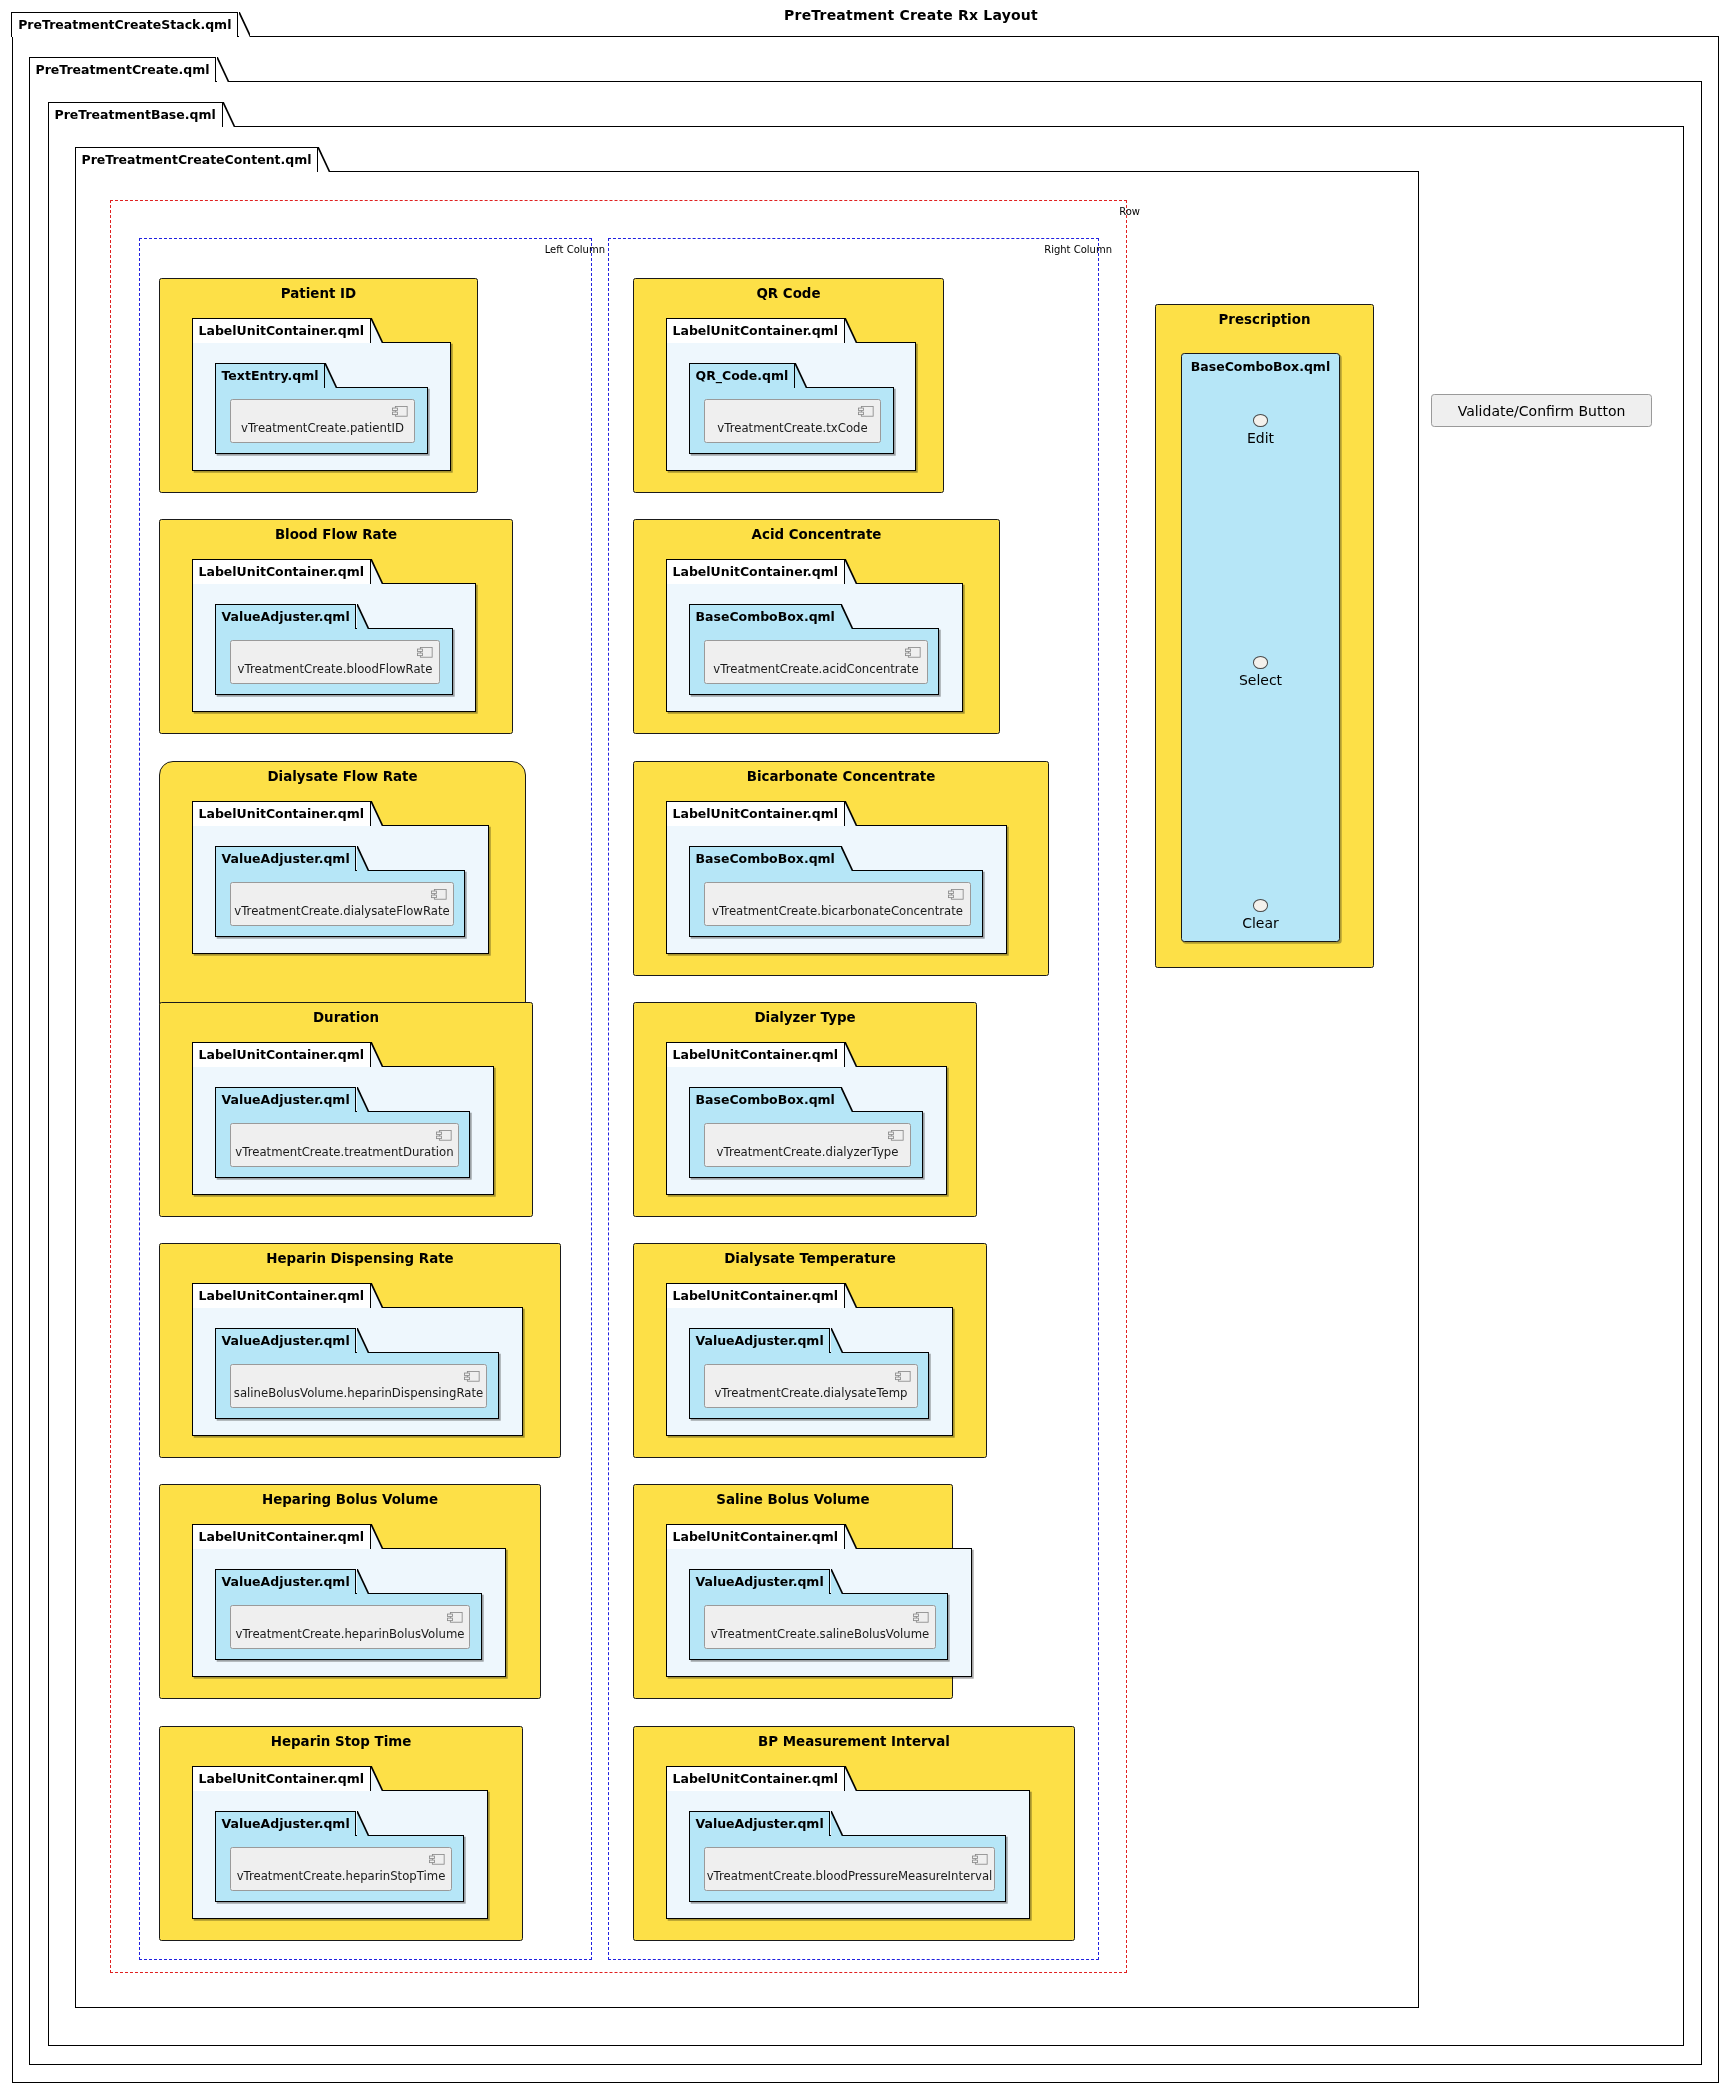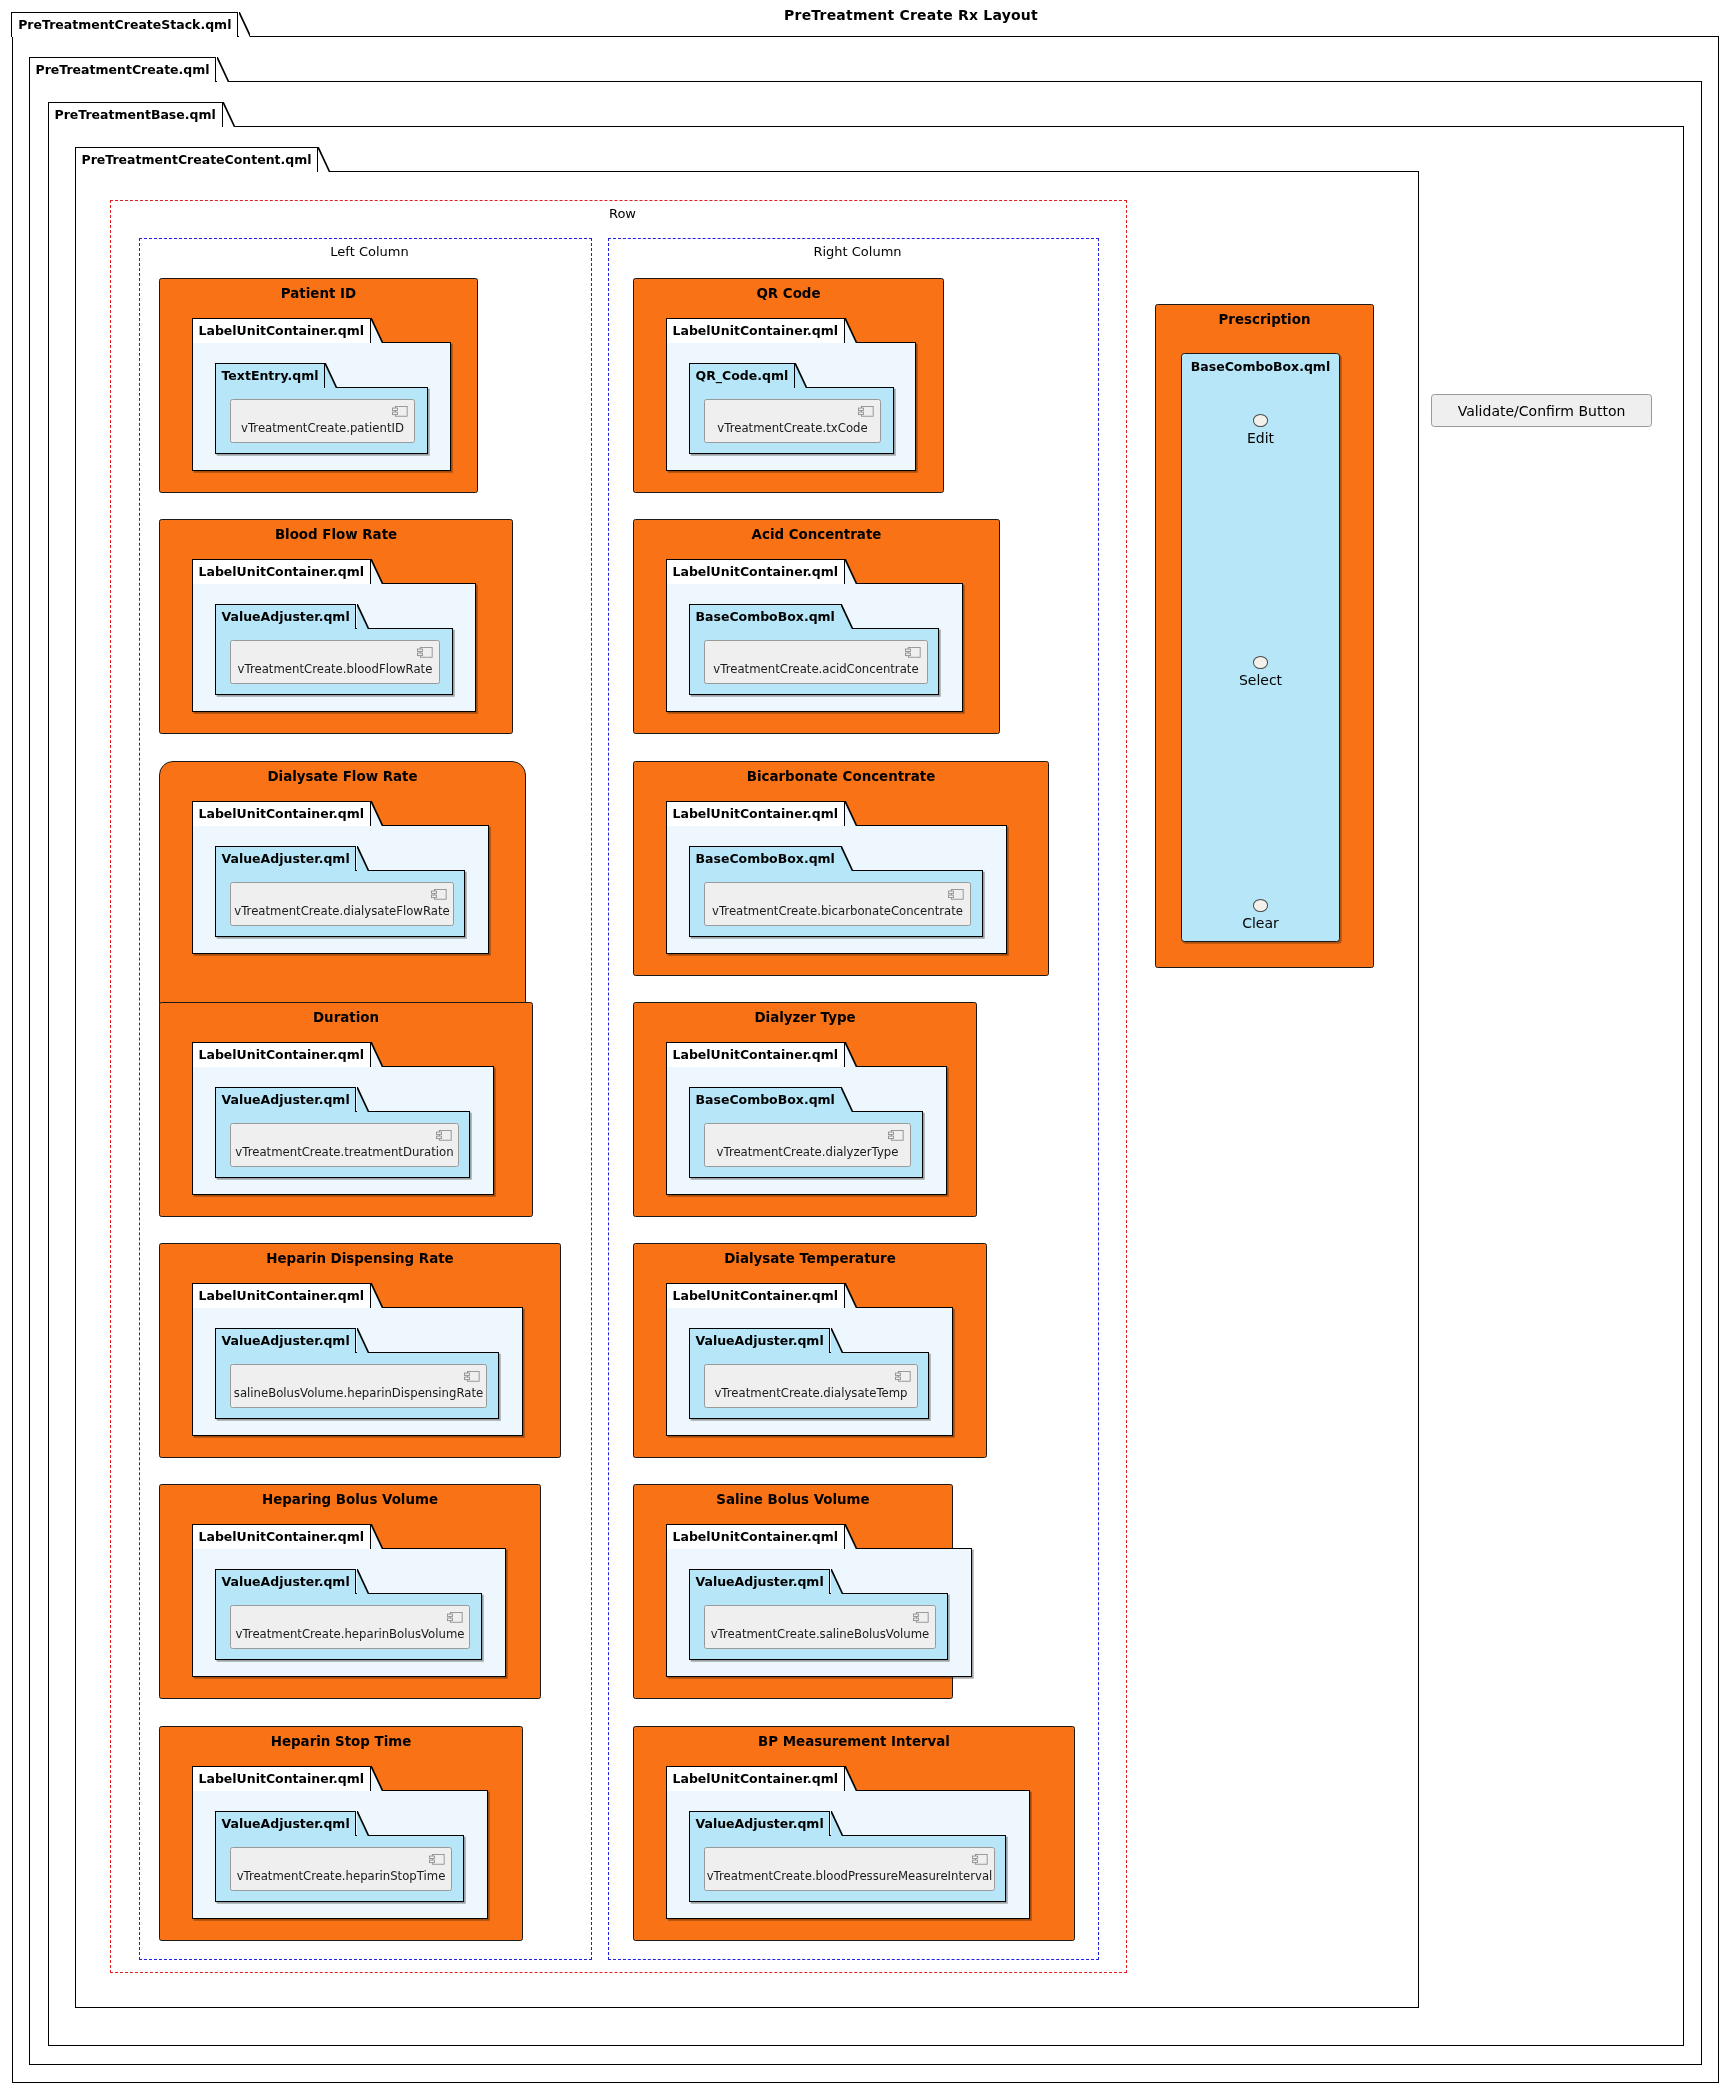--- a/index.html
+++ b/index.html
@@ -21,24 +21,24 @@
       
       display:none;
   }
   .pkg-tab-slant{position:absolute;top:-25px;height:25px;width:11.7px;overflow:hidden;}
   .pkg-tab-slant svg{display:block;}
 
   
   .frame{position:absolute;box-sizing:border-box;background:transparent;}
   .frame.red{border:1.7px dashed #e02020;}
   .frame.blue{border:1.7px dashed #2020e0;}
-  .frame-label{position:absolute;top:5px;left:4px;width:100%;text-align:center;font-size:13px;}
-
-  
-  .card{position:absolute;border:1.3px solid #1a1a1a;border-radius:2.5px;background:#f97316;box-sizing:border-box;}
+  .frame-label{position:absolute;top:5px;left:14px;width:100%;text-align:right;font-size:10px;}
+
+  
+  .card{position:absolute;border:1.3px solid #1a1a1a;border-radius:2.5px;background:#fde047;box-sizing:border-box;}
   .card-title{position:absolute;top:6.7px;left:0;width:100%;text-align:center;font-size:13.4px;font-weight:bold;}
 
   
   .lvl1{background:#eef7fd;}
   .lvl2{background:#b6e6f7;}
   .lvl1, .lvl2{box-shadow:1.7px 1.7px 0 rgba(0,0,0,.35);}
 
   
   .comp{position:absolute;border:1px solid #9a9a9a;border-radius:2.5px;background:#efefef;box-sizing:border-box;}
   .comp-label{position:absolute;left:0;bottom:7.5px;width:100%;text-align:center;font-size:11.7px;color:#1a1a1a;white-space:nowrap;}

